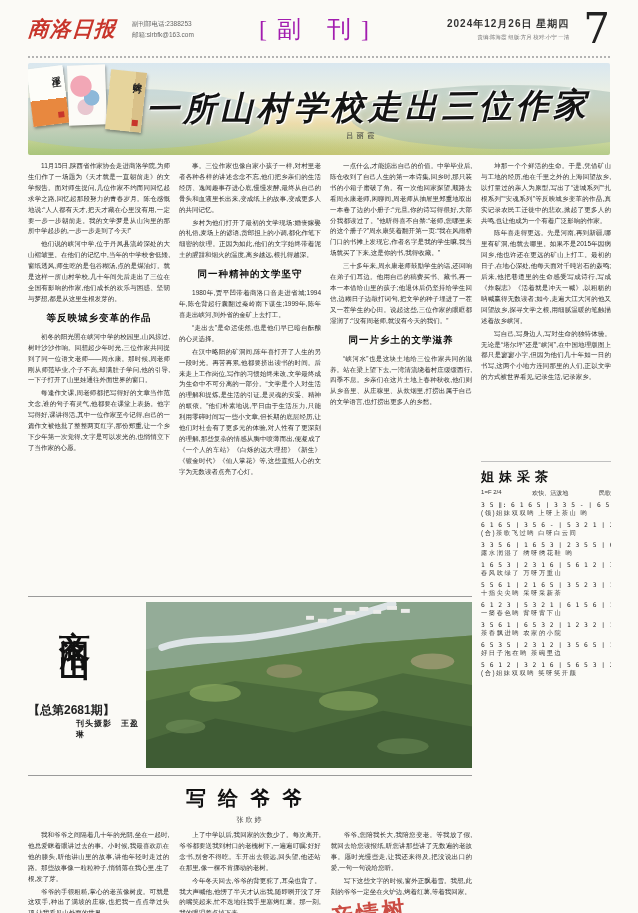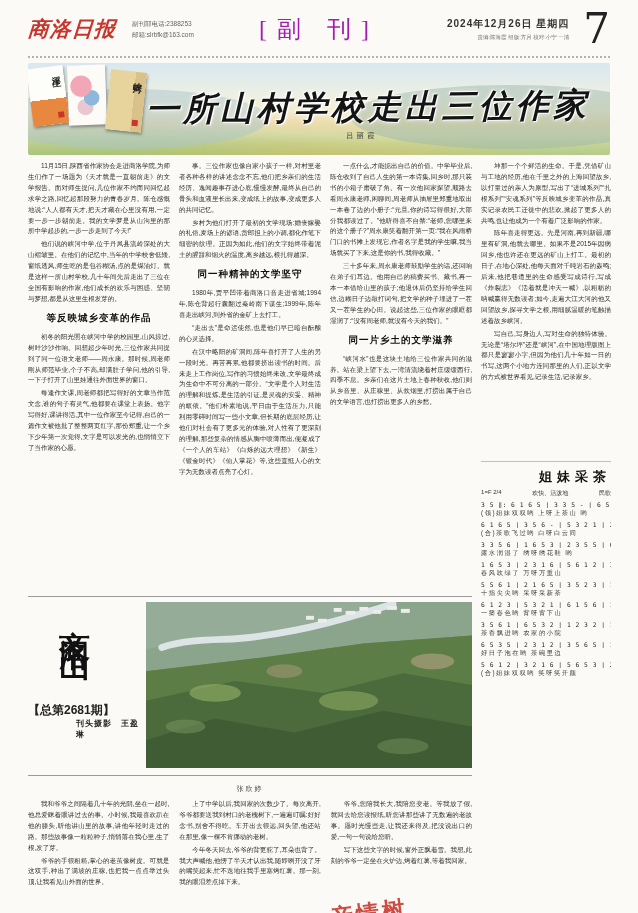--- a/index.html
+++ b/index.html
@@ -69,21 +69,21 @@
      font-size:20px;letter-spacing:12px;color:#111;margin-top:4px;}
   .essay-author{text-align:center;font-size:7px;color:#444;margin:3px 0 5px 0;letter-spacing:2px;}
   .essay-cols{display:flex;gap:10px;height:104px;overflow:hidden;}
   .essay-col{flex:1;overflow:hidden;}
   .essay-stamp{position:absolute;right:64px;bottom:0px;font-family:"DejaVu Serif",serif;
      font-weight:bold;font-size:23px;color:#c5362c;transform:rotate(-7deg);letter-spacing:3px;opacity:.88;}
   
   .acol4{height:296px;overflow:hidden;}
   .baogao{height:56px;position:relative;margin-top:2px;}
   .music{border-top:1px solid #c0c0c0;margin-top:4px;padding-top:4px;position:relative;height:480px;overflow:hidden;}
-  .music-title{text-align:right;font-family:"DejaVu Serif",serif;font-weight:bold;font-size:13px;
+  .music-title{text-align:left;font-family:"DejaVu Serif",serif;font-weight:bold;font-size:13px;
      letter-spacing:5px;color:#111;margin:2px 0 3px 0;}
   .music-meta{display:flex;justify-content:space-between;font-size:6px;color:#333;margin-bottom:3px;}
   .m-n{font-family:"DejaVu Sans Mono",monospace;font-size:6.3px;color:#1e1e1e;margin:3px 0 0 0;
      letter-spacing:.5px;white-space:nowrap;overflow:hidden;}
   .m-l{font-size:6.3px;color:#3a3a3a;margin:1px 0 2px 0;letter-spacing:1.5px;white-space:nowrap;overflow:hidden;}
 </style>
 </head>
 <body>
 
 <div class="page">
@@ -179,20 +179,21 @@
           <ellipse cx="290" cy="60" rx="22" ry="8" fill="#b6a584" opacity=".6"></ellipse>
           <ellipse cx="140" cy="70" rx="18" ry="7" fill="#b09c7c" opacity=".5"></ellipse>
           <ellipse cx="40" cy="126" rx="20" ry="7" fill="#72905a" opacity=".6"></ellipse>
           <ellipse cx="260" cy="146" rx="26" ry="8" fill="#72905a" opacity=".5"></ellipse>
         </svg>
       </section>
 
       <hr class="hr-line">
 
       <section class="essay">
+        <div class="essay-title">写给爷爷</div>
         <div class="essay-author">张欣婷</div>
         <div class="essay-cols">
           <div class="essay-col">
               <p>我和爷爷之间隔着几十年的光阴,坐在一起时,他总爱眯着眼讲过去的事。小时候,我最喜欢趴在他的膝头,听他讲山里的故事,讲他年轻时走过的路。那些故事像一粒粒种子,悄悄落在我心里,生了根,发了芽。</p>
               <p>爷爷的手很粗糙,掌心的老茧像树皮。可就是这双手,种出了满坡的庄稼,也把我一点点举过头顶,让我看见山外面的世界。</p>
             </div>
           <div class="essay-col">
               <p>上了中学以后,我回家的次数少了。每次离开,爷爷都要送我到村口的老槐树下,一遍遍叮嘱:好好念书,别舍不得吃。车开出去很远,回头望,他还站在那里,像一棵不肯挪动的老树。</p>
               <p>今年冬天回去,爷爷的背更驼了,耳朵也背了。我大声喊他,他愣了半天才认出我,随即咧开没了牙的嘴笑起来,忙不迭地往我手里塞烤红薯。那一刻,我的眼泪差点掉下来。</p>
             </div>

